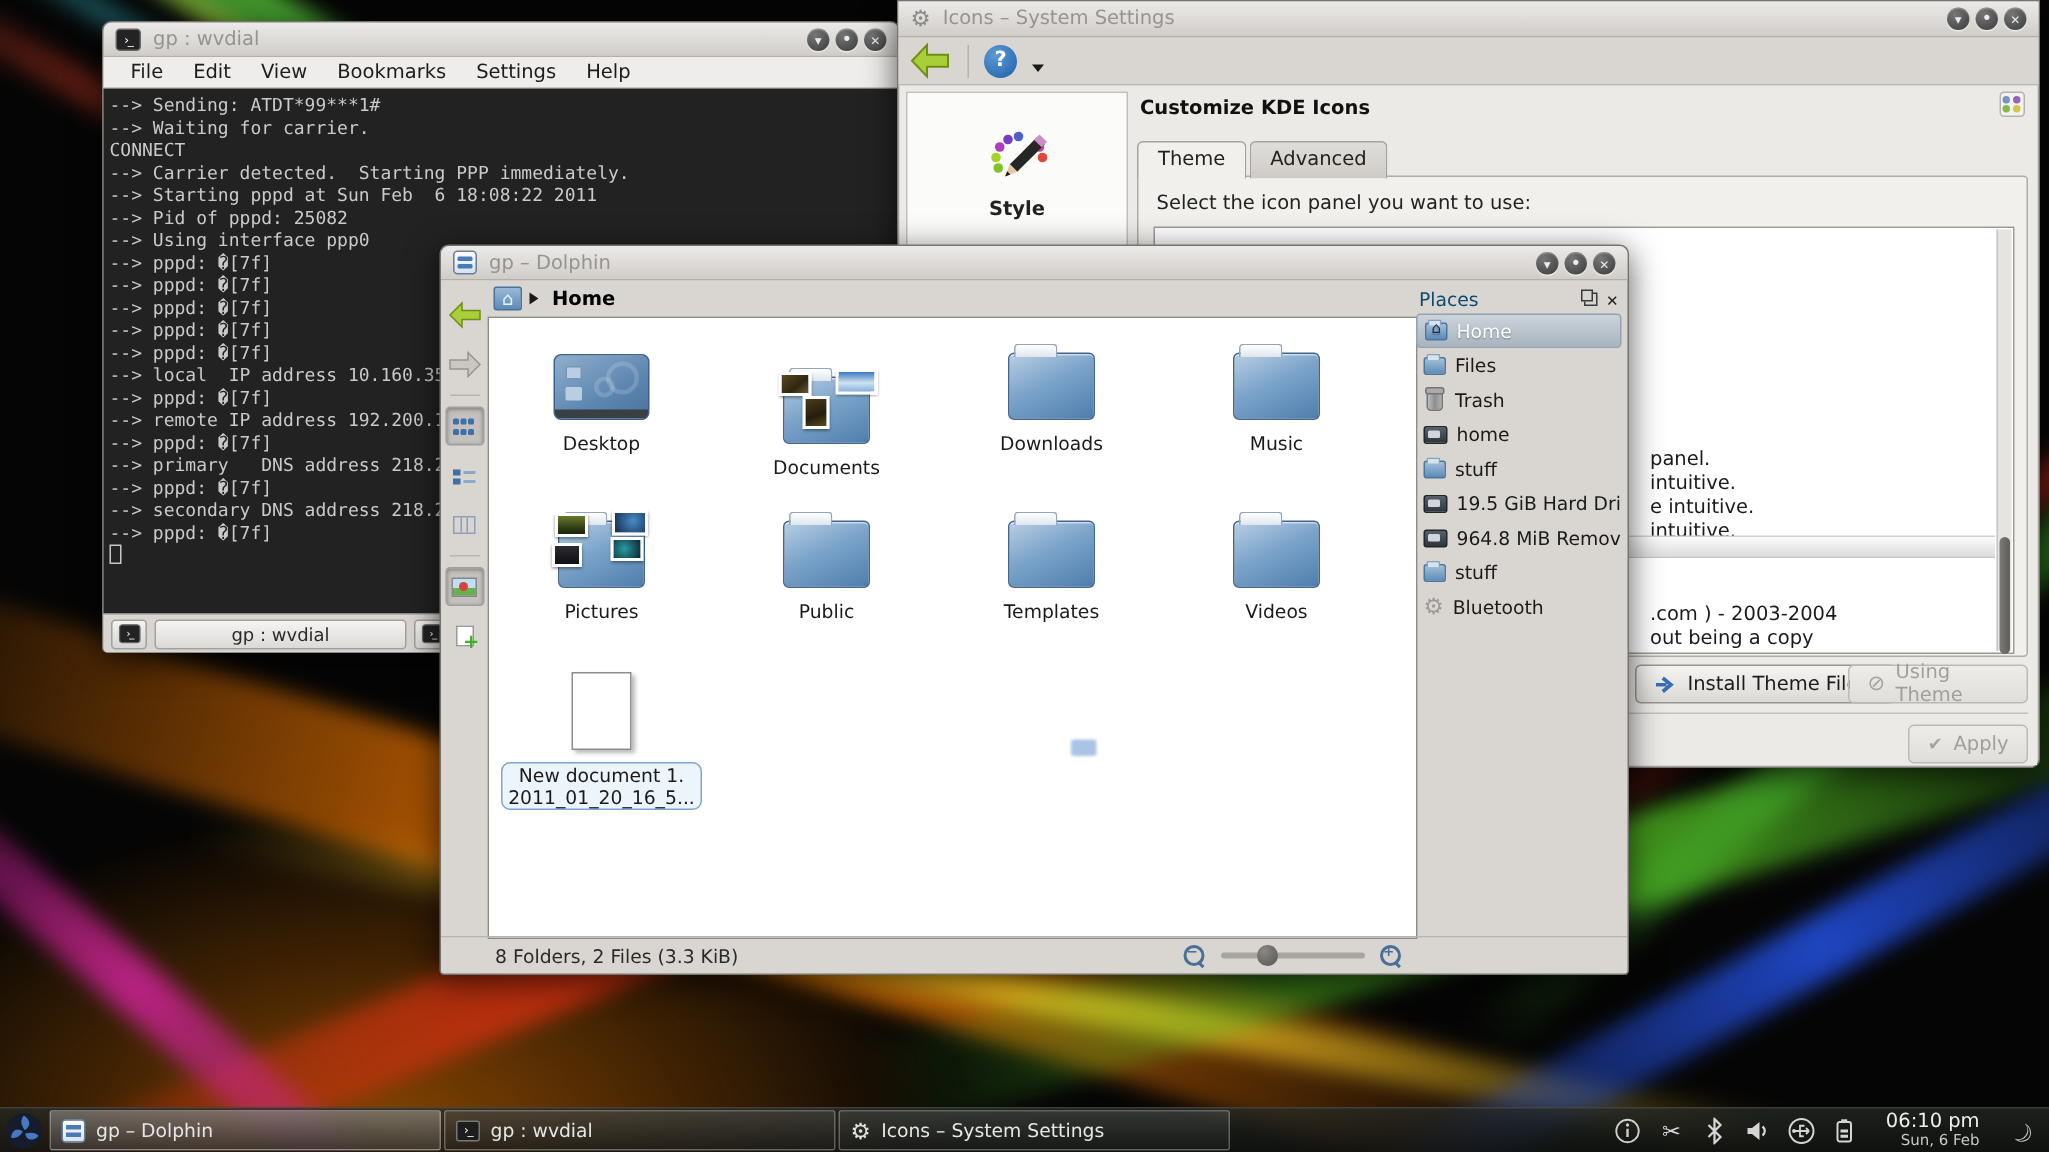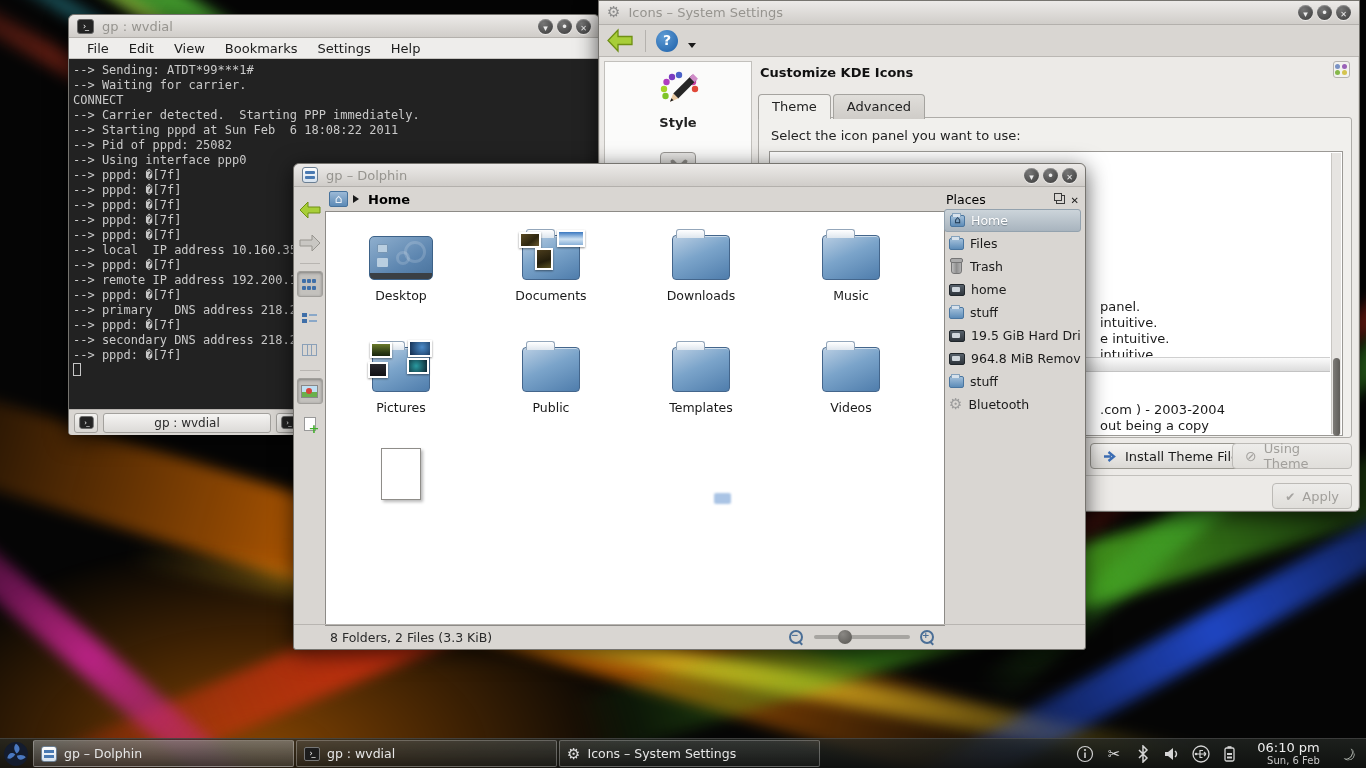--- a/index.html
+++ b/index.html
@@ -97,21 +97,21 @@
 .thumb{position:absolute;border:2px solid #fff;box-shadow:0 1px 2px rgba(0,0,0,.45)}
 .page-ico{position:relative;width:40px;height:52px;background:#fff;border:1px solid #8f8d89;box-shadow:2px 2px 3px rgba(0,0,0,.28)}
 .preview-page{padding:2px 1px;overflow:hidden;text-align:center}
 .preview-page div{font-size:4.8px;line-height:6px;color:#666;white-space:nowrap}
 .sel-label{display:inline-block;border:1px solid #7da6ce;border-radius:6px;background:rgba(200,224,245,.35);padding:0 4px}
 .statusbar{position:absolute;left:0;bottom:0;width:100%;height:25px;border-top:1px solid #b8b5b1;display:flex;align-items:center;padding:0 10px 0 36px;font-size:12.5px;color:#2a2a2a;border-radius:0 0 3px 3px}
 .zoomer{margin-left:auto;display:flex;align-items:center;gap:10px;margin-right:140px}
 .slider-track{position:relative;width:96px;height:4px;background:#a7a5a1;border-radius:2px}
 .slider-handle{position:absolute;left:24px;top:-5px;width:14px;height:14px;border-radius:50%;background:radial-gradient(circle at 35% 30%,#8a8884,#565450)}
 .places{position:absolute;right:4px;top:25px;width:137px;bottom:27px;font-size:12.5px}
-.places-header{display:flex;align-items:center;height:20px;padding:0 2px;color:#000000}
+.places-header{display:flex;align-items:center;height:20px;padding:0 2px;color:#0c4a6e}
 .places-header .hdr-ic{margin-left:auto;display:flex;gap:6px;align-items:center}
 .float-ico{width:9px;height:9px;border:1px solid #3a3a3a;position:relative}
 .float-ico::before{content:"";position:absolute;left:-3px;top:-3px;width:6px;height:6px;border:1px solid #3a3a3a;background:#d9d6d2}
 .x-ico::before{content:"✕";font-size:10px;color:#1a1a1a;font-weight:bold}
 .place-item{height:23px;display:flex;align-items:center;gap:6px;padding:0 5px;border-radius:3px;color:#1a1a1a;white-space:nowrap;overflow:hidden}
 .place-item.selected{background:linear-gradient(#ccd4da,#a8b4be);border:1px solid #93a2ae;color:#fff;text-shadow:0 1px 1px rgba(60,70,80,.5)}
 .mini-folder{width:15px;height:12px;background:linear-gradient(#a3c0da,#5d8cb8);border:1px solid #4a76a0;border-radius:2px;position:relative;flex:none}
 .mini-folder::before{content:"";position:absolute;top:-3px;left:1px;width:7px;height:3px;background:#d7e2ec;border:1px solid #85a2bc;border-bottom:none;border-radius:1px 1px 0 0}
 .mini-home{text-align:center}
 .mini-home::after{content:"⌂";position:absolute;left:0;right:0;top:-2px;font-size:10px;color:#16324e}
@@ -250,21 +250,21 @@
   <div class="ss-toolbar">
     <svg class="arrow-svg" width="30" height="25" viewBox="0 0 30 25">
         <path d="M13 2 L3 12.5 L13 23 L13 16.5 L27 16.5 L27 8.5 L13 8.5 Z" fill="#a8ce38" stroke="#6f8f14" stroke-width="1.3"></path>
       </svg>
     <span class="vsep"></span>
     <span class="help-btn"></span>
     <span class="caret"></span>
   </div>
   <div class="ss-body">
     <div class="ss-sidebar">
-      <div style="padding-top:8px">
+      <div style="padding-top:24px">
         <svg width="42" height="40" viewBox="0 0 42 40">
           <circle cx="22" cy="5" r="3.2" fill="#4a62c8"></circle>
             <circle cx="15" cy="7" r="3.2" fill="#7a3cc0"></circle>
           <circle cx="9.5" cy="12" r="3.2" fill="#b03cc0"></circle>
             <circle cx="7" cy="19" r="3.2" fill="#a4d428"></circle>
           <circle cx="8.5" cy="26" r="3.2" fill="#7ec428"></circle>
             <circle cx="36" cy="12" r="3.2" fill="#c840a0"></circle>
           <circle cx="38" cy="19" r="3.2" fill="#e04838"></circle>
           <g transform="rotate(45 24 20)">
               <rect x="21" y="2" width="7" height="26" fill="#262626"></rect>
@@ -389,21 +389,21 @@
       <div class="icon-slot">
           <div class="desktop-ico">
             <b></b>
             <u></u>
             <u style="right:22px;top:14px;width:14px;height:14px"></u>
             <i></i>
           </div>
         </div>
       <div class="cell-label">Desktop</div>
     </div>
-    <div class="cell" style="left:150px;top:8px">
+    <div class="cell" style="left:150px;top:24px">
       <div class="icon-slot">
         <div class="folder">
           <span class="thumb" style="left:-4px;top:-4px;width:22px;height:16px;background:linear-gradient(140deg,#5a4a22,#2e2610 60%,#6a5a30)"></span>
           <span class="thumb" style="right:-6px;top:-6px;width:28px;height:17px;background:linear-gradient(#3a78c0,#cfe2f2 55%,#88b0d8)"></span>
           <span class="thumb" style="left:12px;top:12px;width:18px;height:22px;background:linear-gradient(160deg,#4a3c1c,#241e0c 60%,#585020)"></span>
         </div>
       </div>
       <div class="cell-label">Documents</div>
     </div>
     <div class="cell" style="left:300px;top:8px">
@@ -446,20 +446,21 @@
       <div class="icon-slot">
           <div class="folder"></div>
         </div>
       <div class="cell-label">Templates</div>
     </div>
 
     <div class="cell" style="left:0;top:226px">
       <div class="icon-slot" style="height:62px">
           <div class="page-ico"></div>
         </div>
+      <div class="cell-label"><span class="sel-label"><span style="display:block">New document 1.</span><span style="display:block">2011_01_20_16_5...</span></span></div>
     </div>
     <div class="artifact" style="left:388px;top:281px;width:17px;height:11px"></div>
   </div>
 
   <div class="places">
     <div class="places-header">
       <span>Places</span>
       <span class="hdr-ic">
         <span class="float-ico"></span>
         <span class="x-ico"></span>

